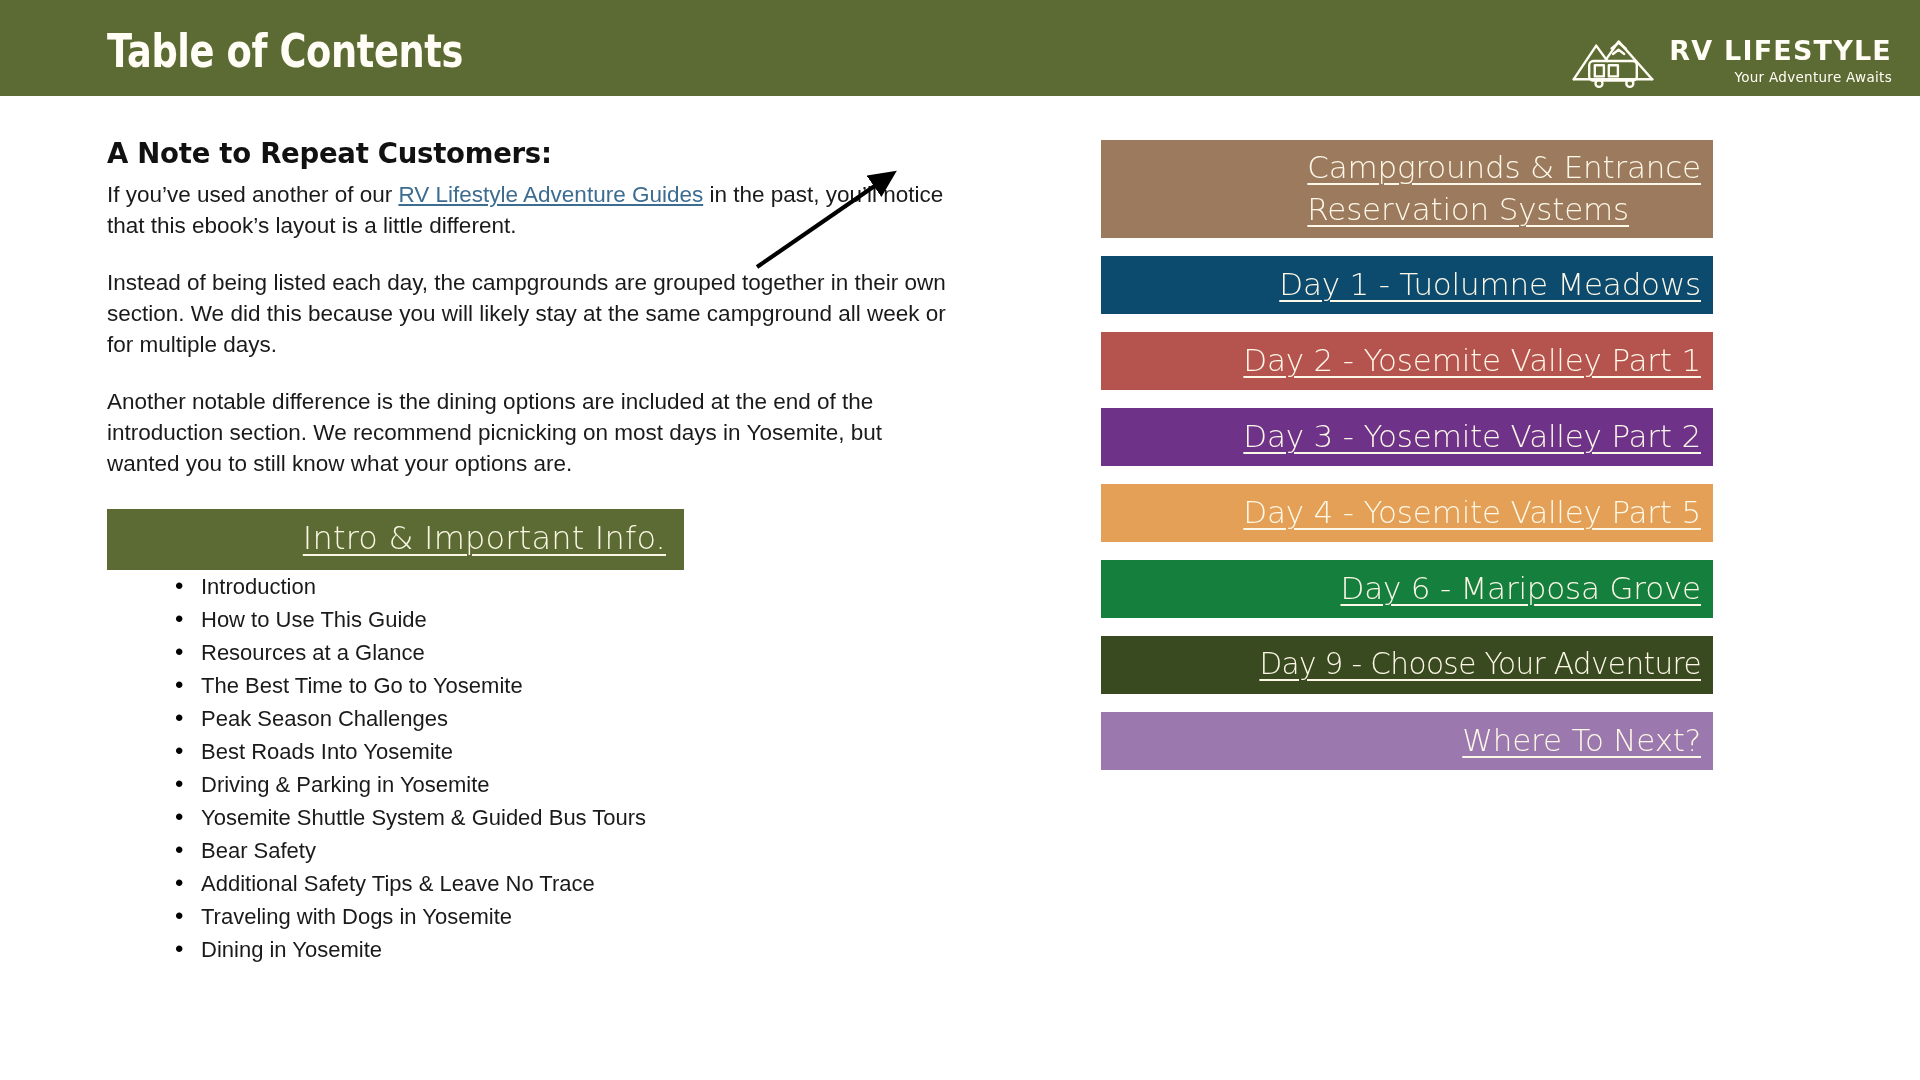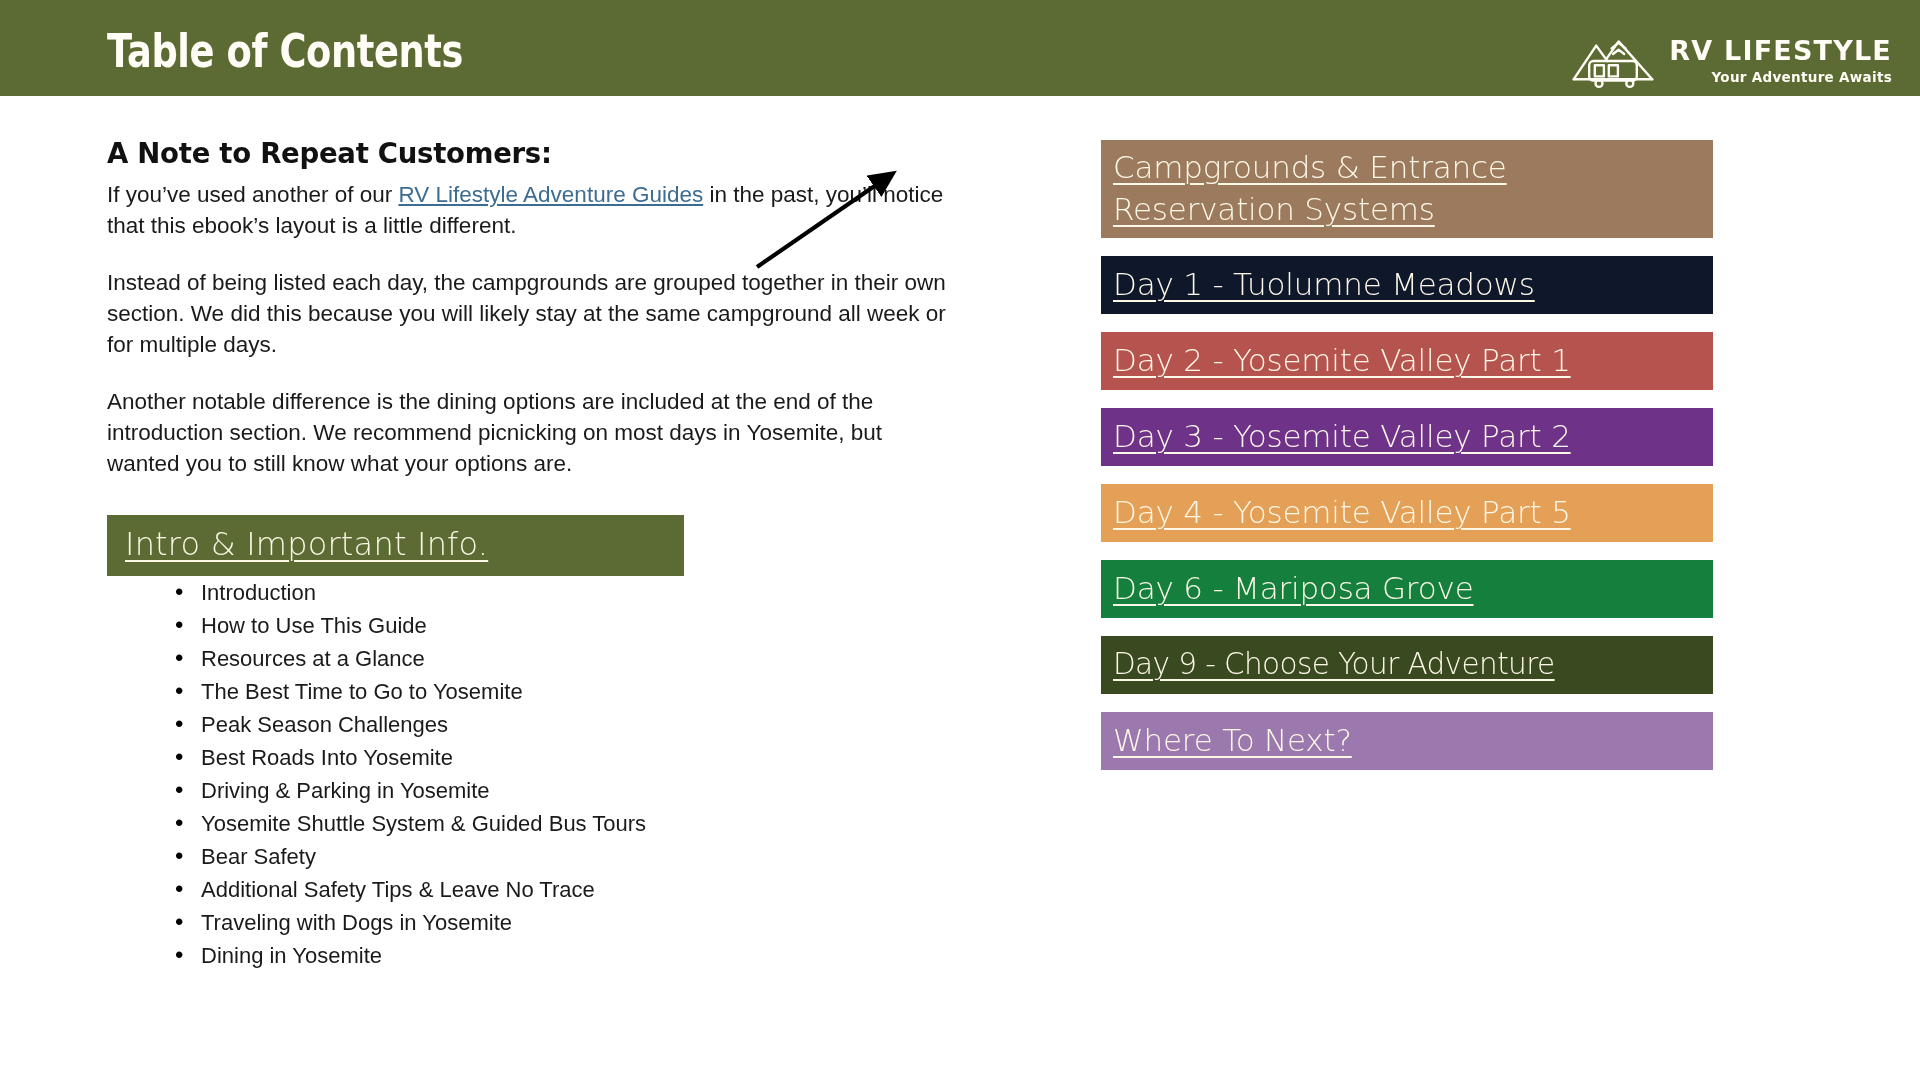--- a/index.html
+++ b/index.html
@@ -54,21 +54,21 @@
     font-family: "DejaVu Sans", sans-serif;
     font-size: 27px;
     font-weight: bold;
     letter-spacing: 1.2px;
     color: #FFFDF5;
     line-height: 1.05;
   }
   .brand-tag {
     font-family: "DejaVu Sans", sans-serif;
     font-size: 13.5px;
-    font-weight: bold;
+    font-weight: normal;
     letter-spacing: 0.3px;
     color: #FFFDF5;
     margin-top: 3px;
     align-self: flex-end;
   }
 
   
   .left-col {
     position: absolute;
     left: 107px;
@@ -99,21 +99,22 @@
     text-decoration: underline;
     text-underline-offset: 2px;
   }
 
   
   .intro-bar {
     display: inline-block;
     background: #5C6B33;
     padding: 10px 18px 13px 18px;
     min-width: 577px;
-    margin-top: 16px;
+    margin-top: 10px;
+    text-align: right;
   }
   .intro-bar-label {
     font-family: "DejaVu Sans", sans-serif;
     font-weight: 300;
     font-size: 32px;
     color: #FAF7E4;
     text-decoration: underline;
     text-underline-offset: 5px;
     text-decoration-thickness: 2px;
     letter-spacing: 0.2px;
@@ -148,20 +149,21 @@
     left: 1101px;
     top: 140px;
     width: 612px;
   }
   .chapter-bar {
     width: 612px;
     margin-bottom: 18px;
     display: flex;
     align-items: center;
     padding: 7px 12px 9px 12px;
+    justify-content: flex-end;
   }
   .chapter-label {
     font-family: "DejaVu Sans", sans-serif;
     font-weight: 300;
     font-size: 31px;
     line-height: 42px;
     color: #FDF8E8;
     text-decoration: underline;
     text-underline-offset: 5px;
     text-decoration-thickness: 2px;
@@ -237,21 +239,21 @@
       <li>Traveling with Dogs in Yosemite</li>
       <li>Dining in Yosemite</li>
     </ul>
   </div>
 
   <div class="right-col">
     <div class="chapter-bar two-line" style="background: rgb(156, 122, 93);">
       <span class="chapter-label">Campgrounds &amp; Entrance
 Reservation Systems </span>
     </div>
-    <div class="chapter-bar" style="background: #0f172a;">
+    <div class="chapter-bar" style="background: #0c4a6e;">
       <span class="chapter-label">Day 1 - Tuolumne Meadows</span>
     </div>
     <div class="chapter-bar" style="background: rgb(181, 83, 79);">
       <span class="chapter-label">Day 2 - Yosemite Valley Part 1</span>
     </div>
     <div class="chapter-bar" style="background: rgb(111, 50, 137);">
       <span class="chapter-label">Day 3 - Yosemite Valley Part 2</span>
     </div>
     <div class="chapter-bar" style="background: rgb(227, 160, 86);">
       <span class="chapter-label">Day 4 - Yosemite Valley Part 5</span>

